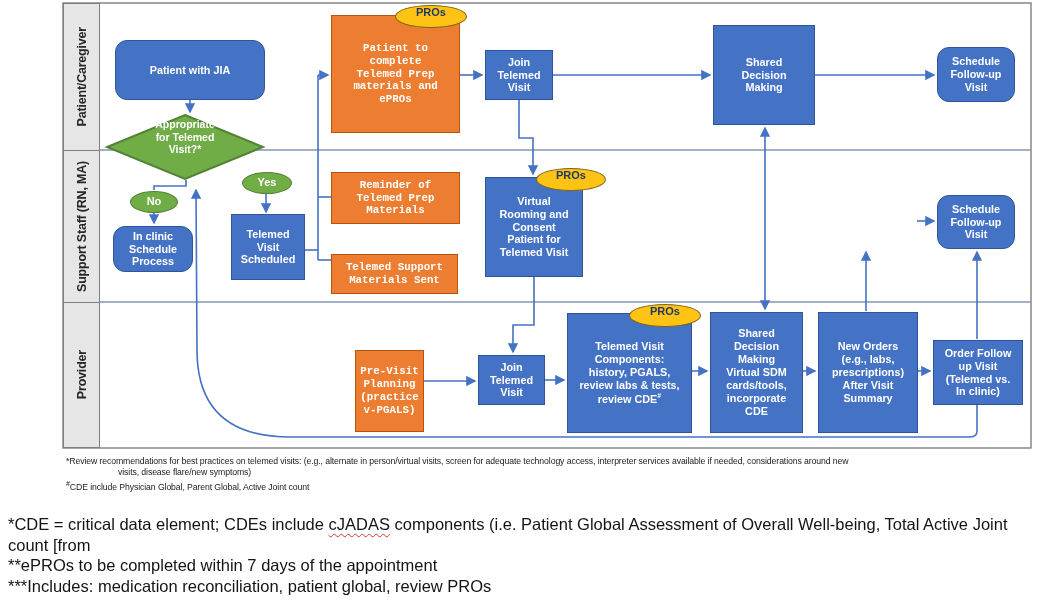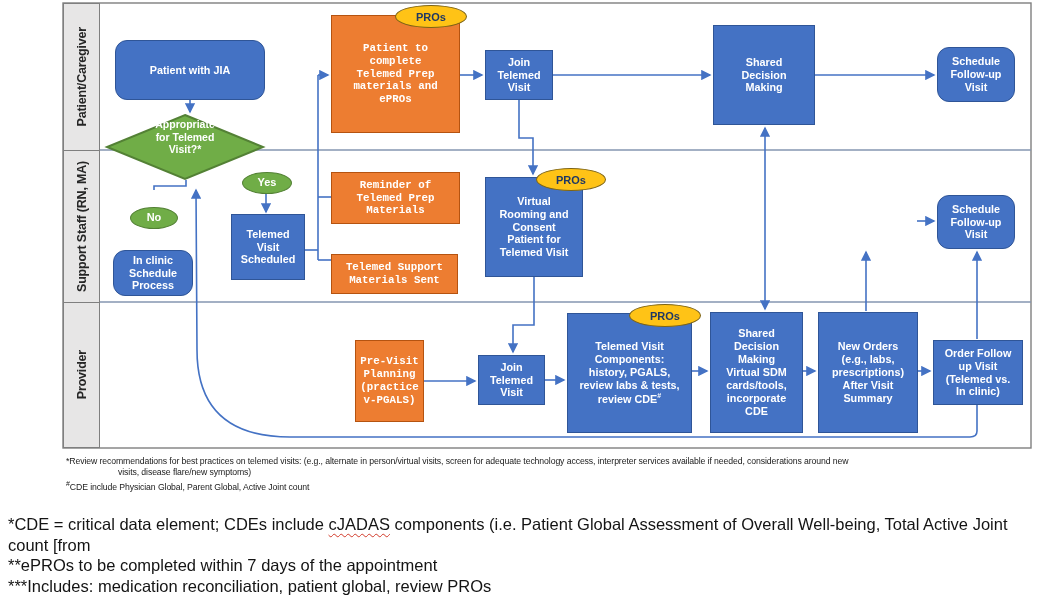--- a/index.html
+++ b/index.html
@@ -30,21 +30,21 @@
   .blue{background:#4472c4;border:1.6px solid #2f5597;}
   .orange{background:#ed7d31;border:1.6px solid #b55310;font-family:Liberation Mono, monospace;}
   .rounded{border-radius:12px;}
   .green-ellipse{
     background:#70ad47;border:1.6px solid #538135;border-radius:50%;
     font-size:11px;
   }
   .pros{
     position:absolute;z-index:3;box-sizing:border-box;border-radius:50%;
     background:#ffc316;border:1.6px solid #7c6316;color:#1f3864;
-    display:flex;align-items:center;justify-content:center;
+    display:flex;align-items:flex-start;justify-content:center;
     font-weight:bold;font-size:11px;
   }
   .diamond-label{
     position:absolute;z-index:2;display:flex;justify-content:center;
     text-align:center;color:#ffffff;font-weight:bold;font-size:10.5px;line-height:1.2;
     white-space:pre-line;
   }
   sup.cde{font-size:7px;vertical-align:super;}
   
   .chart-footnote{
@@ -169,28 +169,28 @@
 Decision
 Making</span>
   </div>
 
   <div class="node blue rounded" style="left:937px;top:47px;width:78px;height:55px;">
     <span>Schedule
 Follow-up
 Visit</span>
   </div>
 
-  <div class="node green-ellipse" style="left:130px;top:207px;width:48px;height:22px;">
+  <div class="node green-ellipse" style="left:130px;top:191px;width:48px;height:22px;">
     <span>No</span>
   </div>
   <div class="node green-ellipse" style="left:242px;top:172px;width:50px;height:22px;">
     <span>Yes</span>
   </div>
 
-  <div class="node blue rounded" style="left:113px;top:226px;width:80px;height:46px;margin-top:24px;">
+  <div class="node blue rounded" style="left:113px;top:226px;width:80px;height:46px;">
     <span>In clinic
 Schedule
 Process</span>
   </div>
 
   <div class="node blue" style="left:231px;top:214px;width:74px;height:66px;">
     <span>Telemed
 Visit
 Scheduled</span>
   </div>
@@ -217,21 +217,21 @@
     <span>PROs</span>
   </div>
 
 
   <div class="node blue rounded" style="left:937px;top:195px;width:78px;height:54px;">
     <span>Schedule
 Follow-up
 Visit</span>
   </div>
 
-  <div class="node orange" style="left:355px;top:340px;width:69px;height:82px;">
+  <div class="node orange" style="left:355px;top:350px;width:69px;height:82px;">
     <span>Pre-Visit
 Planning
 (practice
 v-PGALS)</span>
   </div>
 
   <div class="node blue" style="left:478px;top:355px;width:67px;height:50px;">
     <span>Join
 Telemed
 Visit</span>

